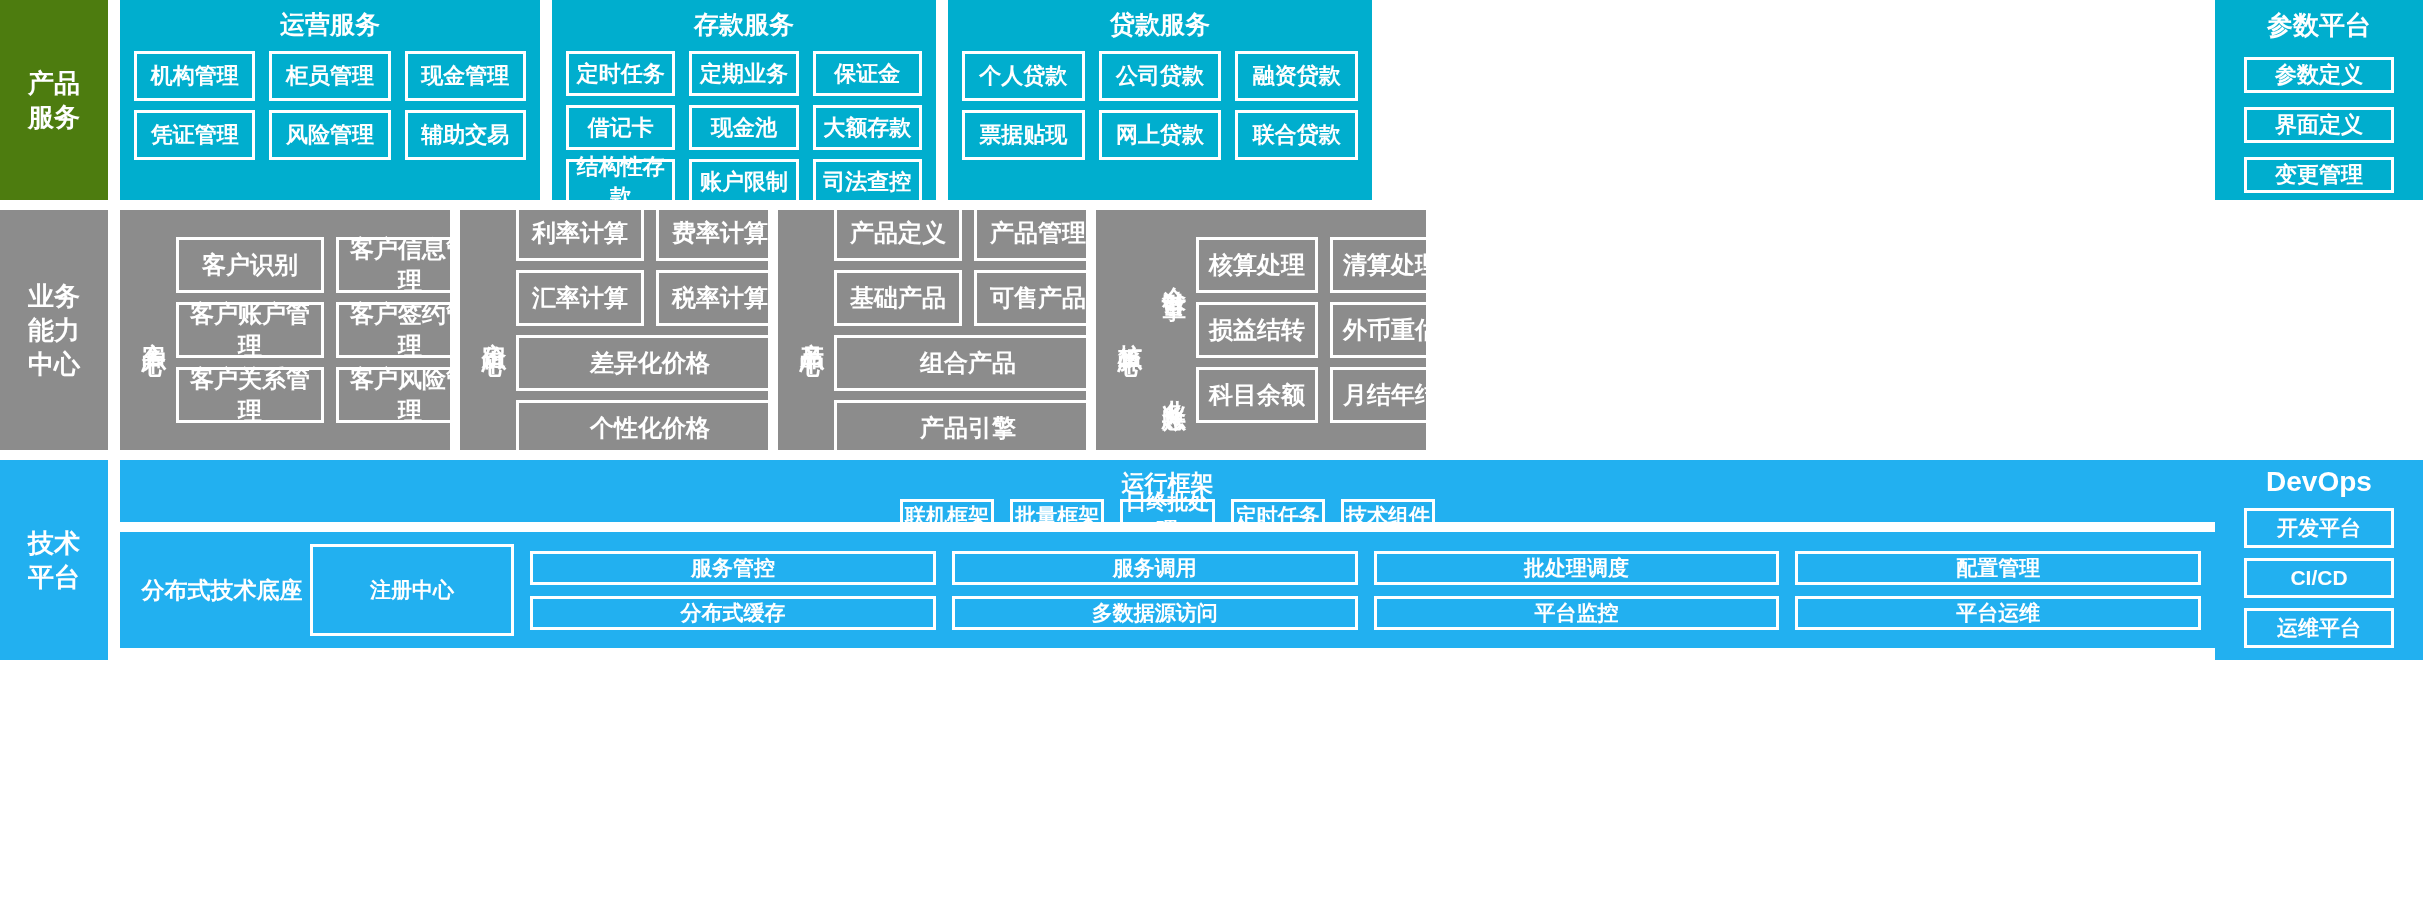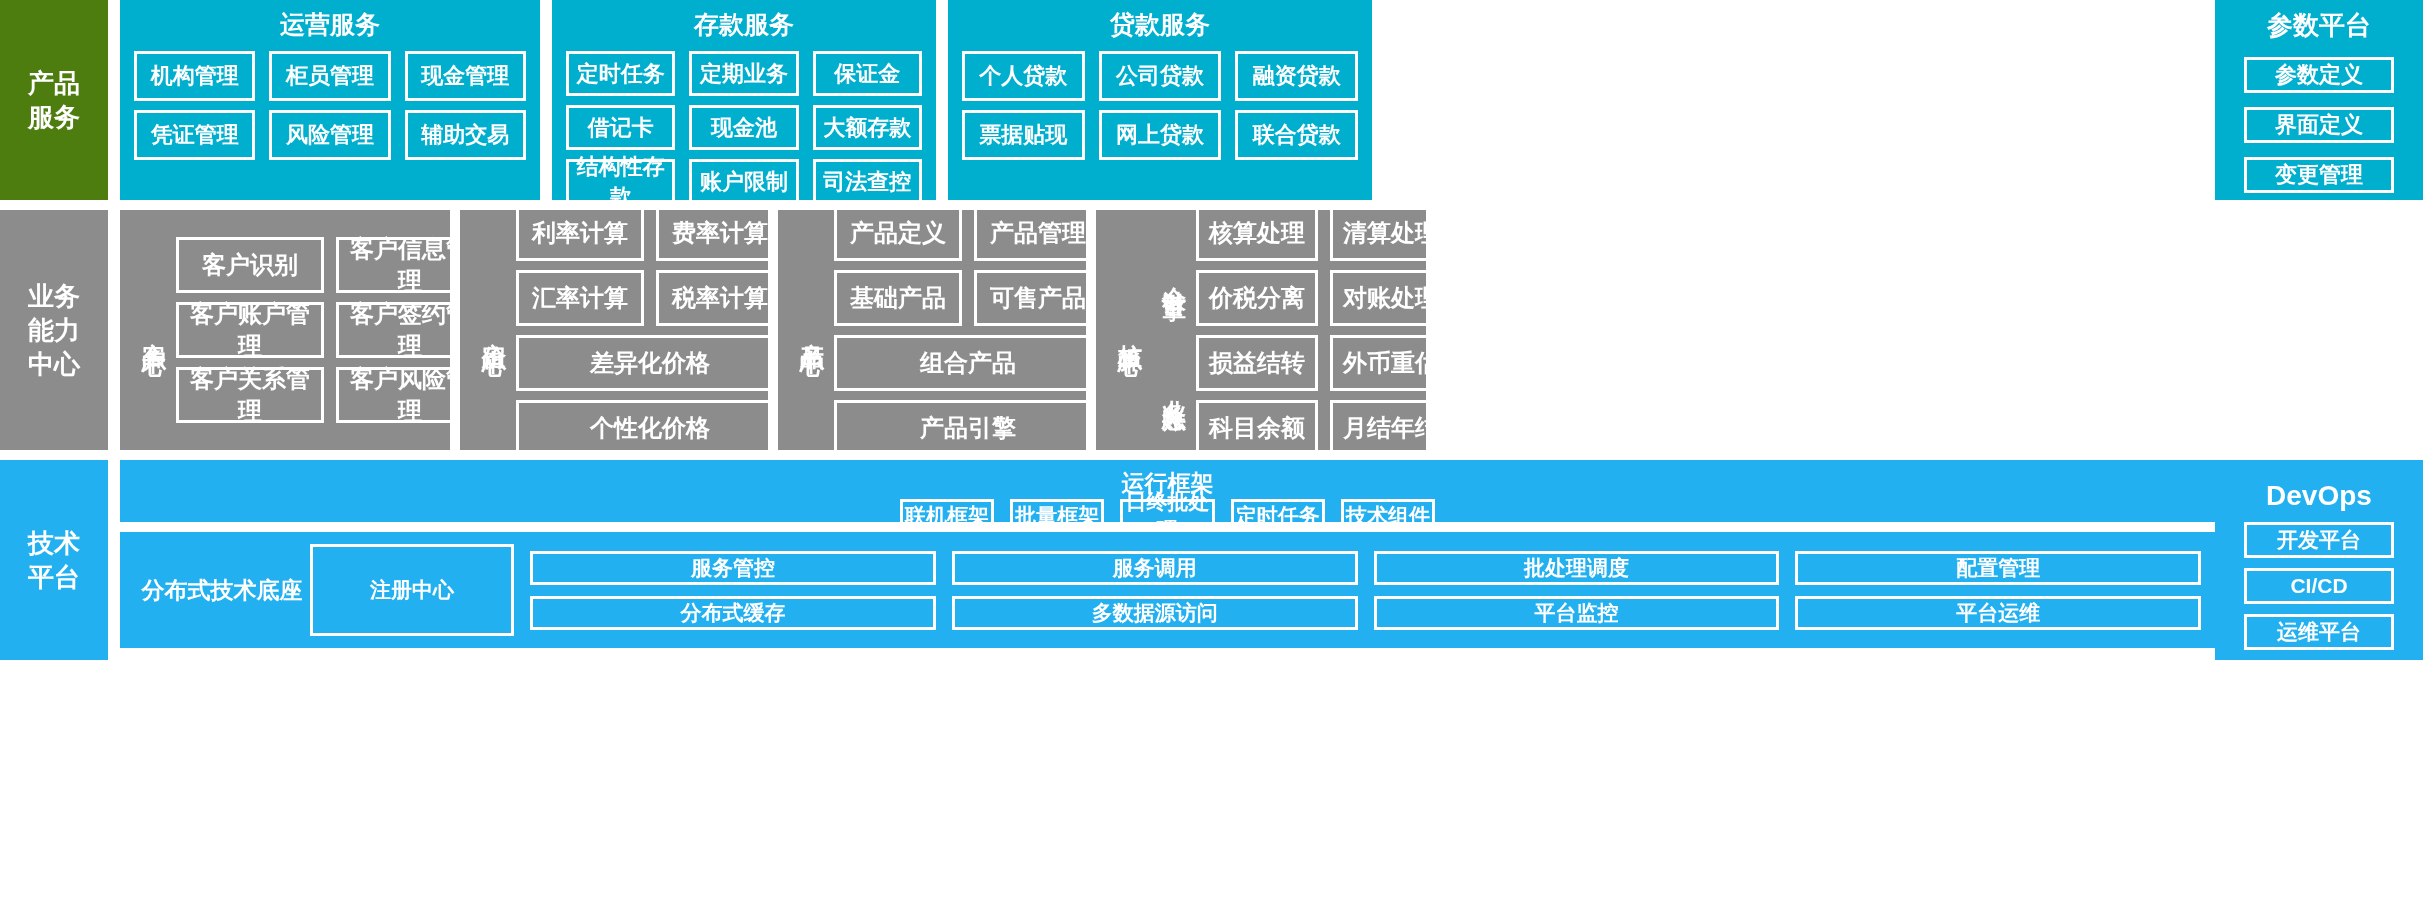--- a/index.html
+++ b/index.html
@@ -119,21 +119,21 @@
     color: #ffffff; font-weight: bold; font-size: 21px;
     display: flex; align-items: center; justify-content: center;
     text-align: center; height: 34px; flex: 1 1 0;
   }
   .t3-strip.run { height: 62px; flex-direction: column; }
   .t3-strip.base { height: 116px; align-items: stretch; }
   .base-reg { display:flex; align-items:center; flex:none; width: 204px; padding: 4px 0; }
   .base-reg .tcell { height: 100%; width: 100%; flex: none; }
   .base-grid { display: flex; flex-direction: column; gap: 11px; flex: 1 1 auto; justify-content: center; padding-left: 16px; }
   .base-grid .row { display: flex; gap: 16px; }
-  .t3 .side-col { width: 208px; background: #22B0F0; padding-top: 20px; }
+  .t3 .side-col { width: 208px; background: #22B0F0; padding-top: 6px; }
   .t3 .side-title { font-size: 28px; margin-bottom: 10px; }
   .t3 .side-box { height: 40px; margin-bottom: 10px; font-size: 21px; }
 </style>
 </head>
 <body>
 
 <div class="page">
 
   <div class="band t1">
     <div class="tier-label">产品<br>服务</div>
@@ -278,24 +278,20 @@
         <div class="vstack">
           <div class="vlabel" style="flex:1 1 0;">会计引擎</div>
           <div class="vlabel" style="flex:1 1 0;">业务总账</div>
         </div>
         <div class="gbody">
           <div class="row">
             <div class="gcell">核算处理</div>
             <div class="gcell">清算处理</div>
           </div>
           <div class="row">
-            <div class="gcell">价税分离</div>
-            <div class="gcell">对账处理</div>
-          </div>
-          <div class="row">
             <div class="gcell">损益结转</div>
             <div class="gcell">外币重估</div>
           </div>
           <div class="row">
             <div class="gcell">科目余额</div>
             <div class="gcell">月结年结</div>
           </div>
         </div>
       </div>
 

